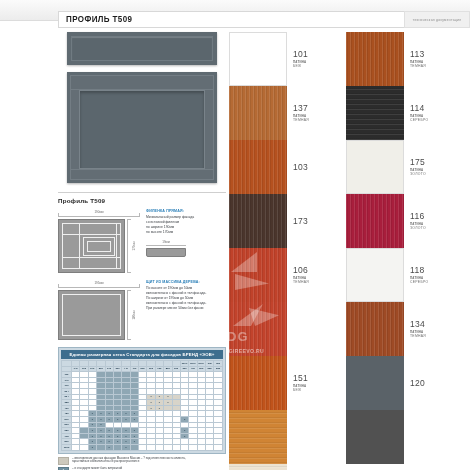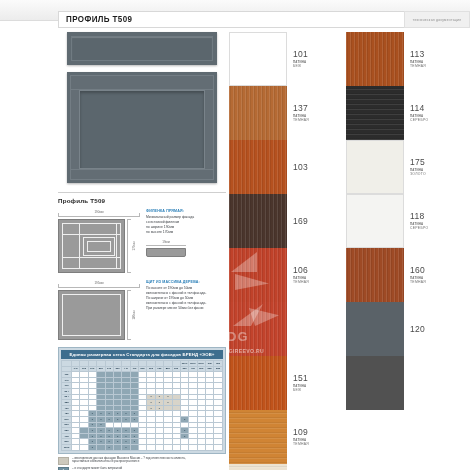--- a/index.html
+++ b/index.html
@@ -680,21 +680,21 @@
       </div>
       <div class="sw-item">
         <div class="sw-chip wood" style="background: rgb(181, 81, 31);"></div>
         <div class="sw-meta">
           <div class="sw-num">103</div>
         </div>
       </div>
       <div class="sw-item">
         <div class="sw-chip wood" style="background: rgb(74, 53, 44);"></div>
         <div class="sw-meta">
-          <div class="sw-num">169</div>
+          <div class="sw-num">173</div>
         </div>
       </div>
       <div class="sw-item">
         <div class="sw-chip wood" style="background: rgb(192, 66, 42);">
           <div class="logo-ov">
             <div class="tri" style="left:2px;top:4px;width:26px;height:20px;clip-path:polygon(0 100%,100% 0,100% 100%)"></div>
             <div class="tri" style="left:6px;top:26px;width:34px;height:16px;clip-path:polygon(0 0,100% 60%,0 100%)"></div>
           </div>
         </div>
         <div class="sw-meta">
@@ -716,25 +716,20 @@
       <div class="sw-item">
         <div class="sw-chip wood" style="background: rgb(192, 83, 27);"></div>
         <div class="sw-meta">
           <div class="sw-num">151</div>
           <div class="sw-sub1">ПАТИНА</div>
           <div class="sw-sub2">БЕЖ</div>
         </div>
       </div>
       <div class="sw-item">
         <div class="sw-chip wood-h" style="background: rgb(208, 132, 52);"></div>
-        <div class="sw-meta">
-          <div class="sw-num">109</div>
-          <div class="sw-sub1">ПАТИНА</div>
-          <div class="sw-sub2">ТЕМНАЯ</div>
-        </div>
       </div>
       <div class="sw-item">
         <div class="sw-chip wood-h" style="background: rgb(236, 227, 210);"></div>
         <div class="sw-meta"></div>
       </div>
     </div>
   <div class="sw-col right" id="col-right">
       <div class="sw-item">
         <div class="sw-chip wood" style="background: rgb(169, 80, 31);"></div>
         <div class="sw-meta">
@@ -753,31 +748,39 @@
       </div>
       <div class="sw-item">
         <div class="sw-chip chip-border" style="background: rgb(240, 239, 233);"></div>
         <div class="sw-meta">
           <div class="sw-num">175</div>
           <div class="sw-sub1">ПАТИНА</div>
           <div class="sw-sub2">ЗОЛОТО</div>
         </div>
       </div>
       <div class="sw-item">
+        <div class="sw-chip wood" style="background: rgb(168, 30, 60);"></div>
+        <div class="sw-meta">
+          <div class="sw-num">116</div>
+          <div class="sw-sub1">ПАТИНА</div>
+          <div class="sw-sub2">ЗОЛОТО</div>
+        </div>
+      </div>
+      <div class="sw-item">
         <div class="sw-chip chip-border" style="background: rgb(244, 244, 242);"></div>
         <div class="sw-meta">
           <div class="sw-num">118</div>
           <div class="sw-sub1">ПАТИНА</div>
           <div class="sw-sub2">СЕРЕБРО</div>
         </div>
       </div>
       <div class="sw-item">
         <div class="sw-chip wood" style="background: rgb(158, 74, 37);"></div>
         <div class="sw-meta">
-          <div class="sw-num">160</div>
+          <div class="sw-num">134</div>
           <div class="sw-sub1">ПАТИНА</div>
           <div class="sw-sub2">ТЕМНАЯ</div>
         </div>
       </div>
       <div class="sw-item">
         <div class="sw-chip" style="background: rgb(90, 98, 104);"></div>
         <div class="sw-meta">
           <div class="sw-num">120</div>
         </div>
       </div>

